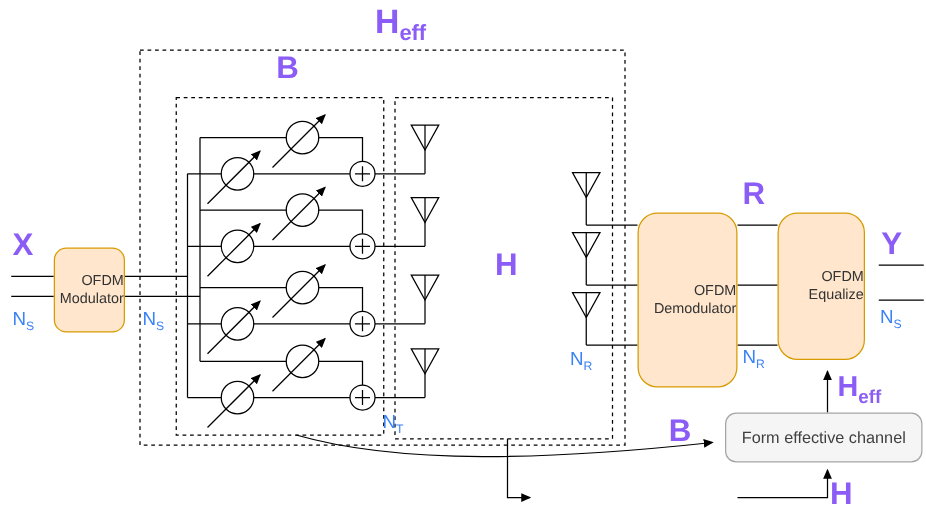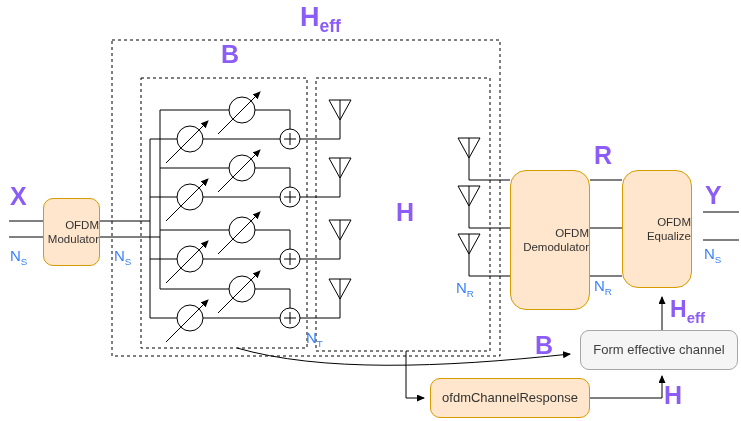--- a/index.html
+++ b/index.html
@@ -153,23 +153,20 @@
   </div>
 
   <div class="blk" style="left:622px;top:170px;width:70px;height:118px;border-radius:16px;">
     <span>OFDM Equalize</span>
   </div>
 
   <div class="blk gray" style="left:580px;top:330px;width:158px;height:40px;border-radius:9px;">
     <span>Form effective channel</span>
   </div>
 
-  <div class="blk resp" style="left:430px;top:378px;width:160px;height:40px;border-radius:10px;">
-    <span>ofdmChannelResponse</span>
-  </div>
 
   <div class="lbl big" style="left:300px;top:4px;font-size:27px;">
     <span>H</span><sub>eff</sub>
   </div>
   <div class="lbl big" style="left:221px;top:42px;">
     <span>B</span>
   </div>
   <div class="lbl big" style="left:396px;top:200px;">
     <span>H</span>
   </div>

